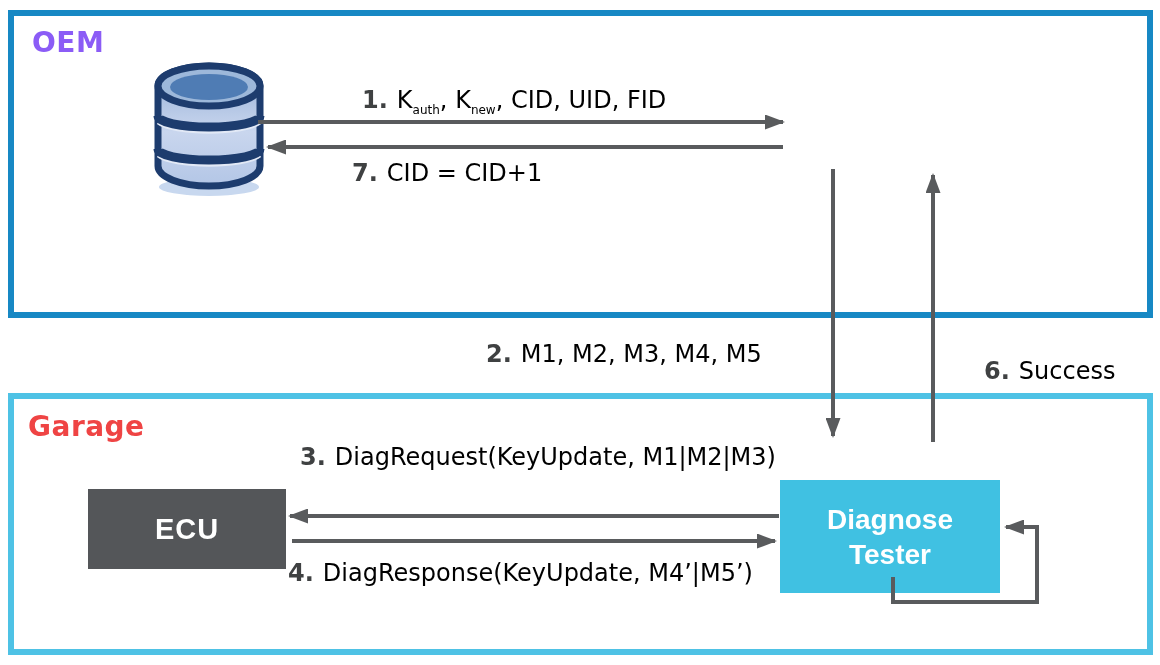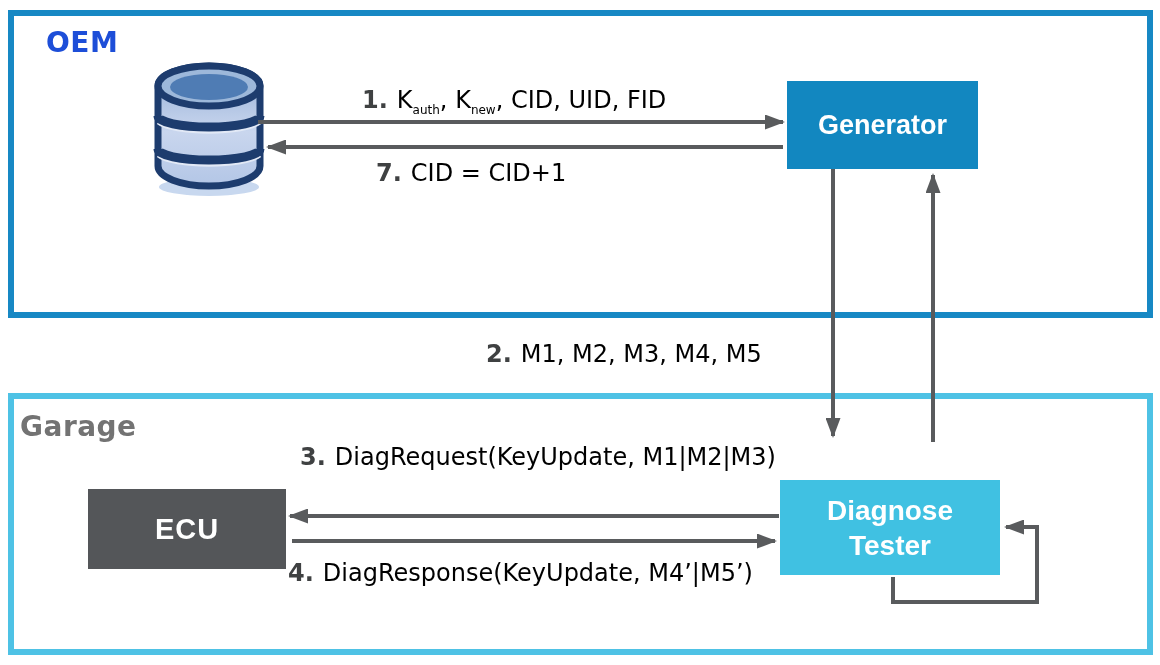--- a/index.html
+++ b/index.html
@@ -4,34 +4,34 @@
 <style>
   html,body{margin:0;padding:0;background:#fff;}
   .canvas{
     position:relative;width:1160px;height:665px;background:#ffffff;overflow:hidden;
     font-family:"DejaVu Sans","Liberation Sans",sans-serif;
   }
   .zone{position:absolute;box-sizing:border-box;background:transparent;}
   .zone.oem{left:8px;top:10px;width:1145px;height:308px;border:6px solid #1788c4;}
   .zone.garage{left:8px;top:393px;width:1145px;height:262px;border:6px solid #4ec2e5;}
   .zone-title{position:absolute;font-weight:bold;font-size:28px;letter-spacing:0.5px;}
-  .zone-title.oem-t{left:32px;top:26px;color:#1d4ed8;margin-left:14px;}
-  .zone-title.garage-t{left:20px;top:410px;color:#737373;}
+  .zone-title.oem-t{left:32px;top:26px;color:#8b5cf6;}
+  .zone-title.garage-t{left:28px;top:410px;color:#ef4444;}
 
   .node{position:absolute;display:flex;flex-direction:column;align-items:center;justify-content:center;
         color:#ffffff;font-family:"Liberation Sans",sans-serif;font-weight:bold;text-align:center;}
   .node.generator{left:787px;top:81px;width:191px;height:88px;background:#1287c0;font-size:27px;}
   .node.ecu{left:88px;top:489px;width:198px;height:80px;background:#545659;font-size:29px;letter-spacing:1px;}
-  .node.tester{left:780px;top:480px;width:220px;height:95px;background:#40c1e2;font-size:28px;line-height:1.25;}
+  .node.tester{left:780px;top:480px;width:220px;height:113px;background:#40c1e2;font-size:28px;line-height:1.25;}
 
   .msg{position:absolute;font-size:24px;color:#000;white-space:nowrap;}
   .msg .num{font-weight:bold;color:#3f4142;margin-right:9px;}
   .msg sub{font-size:12px;line-height:0;}
   .msg-1{left:362px;top:86px;}
-  .msg-7{left:376px;top:159px;}
+  .msg-7{left:352px;top:159px;}
   .msg-2{left:486px;top:340px;}
   .msg-6{left:984px;top:357px;}
   .msg-3{left:300px;top:443px;}
   .msg-4{left:288px;top:559px;}
   .msg-5{left:731px;top:615px;}
 
   .arrow-layer{position:absolute;left:0;top:0;width:1160px;height:665px;pointer-events:none;}
   .arrow-layer line,.arrow-layer polyline{stroke:#595b5d;stroke-width:4;fill:none;}
 
   .db-icon{position:absolute;left:148px;top:56px;width:122px;height:142px;}
@@ -59,23 +59,20 @@
     <ellipse cx="61" cy="131" rx="50" ry="9" fill="#c8d8ef"></ellipse>
     <path d="M10,30 A51,20 0 0 1 112,30 L112,110 A51,20 0 0 1 10,110 Z" fill="url(#dbBody)" stroke="#1d3c6e" stroke-width="7" stroke-linejoin="round"></path>
     <path d="M12,64 A51,12 0 0 0 110,64" fill="none" stroke="#e2e9f6" stroke-width="10"></path>
     <path d="M12,97 A51,12 0 0 0 110,97" fill="none" stroke="#e2e9f6" stroke-width="10"></path>
     <path d="M10,60 A51,11 0 0 0 112,60" fill="none" stroke="#1d3c6e" stroke-width="9"></path>
     <path d="M10,93 A51,11 0 0 0 112,93" fill="none" stroke="#1d3c6e" stroke-width="9"></path>
     <ellipse cx="61" cy="30" rx="51" ry="20" fill="#9db8da" stroke="#1d3c6e" stroke-width="7"></ellipse>
     <ellipse cx="61" cy="31" rx="39" ry="13" fill="#4f7cb4"></ellipse>
   </svg>
 
-  <div class="node generator">
-    <span>Generator</span>
-  </div>
   <div class="node ecu">
     <span>ECU</span>
   </div>
   <div class="node tester">
     <span>Diagnose</span>
     <span>Tester</span>
   </div>
 
   <svg class="arrow-layer" viewBox="0 0 1160 665">
     <defs>
@@ -97,20 +94,23 @@
   </div>
 
   <div class="msg msg-7">
     <span class="num">7.</span><span>CID = CID+1</span>
   </div>
 
   <div class="msg msg-2">
     <span class="num">2.</span><span>M1, M2, M3, M4, M5</span>
   </div>
 
+  <div class="msg msg-6">
+    <span class="num">6.</span><span>Success</span>
+  </div>
 
   <div class="msg msg-3">
     <span class="num">3.</span><span>DiagRequest(KeyUpdate, M1|M2|M3)</span>
   </div>
 
   <div class="msg msg-4">
     <span class="num">4.</span><span>DiagResponse(KeyUpdate, M4’|M5’)</span>
   </div>
 
 

